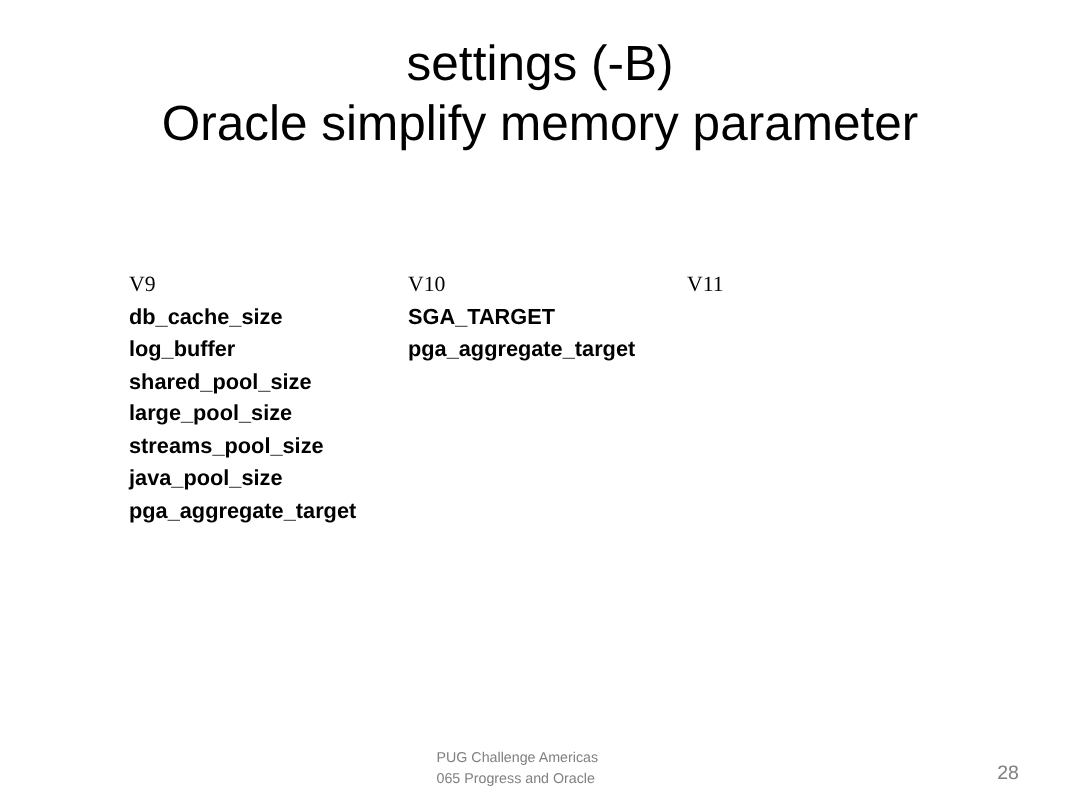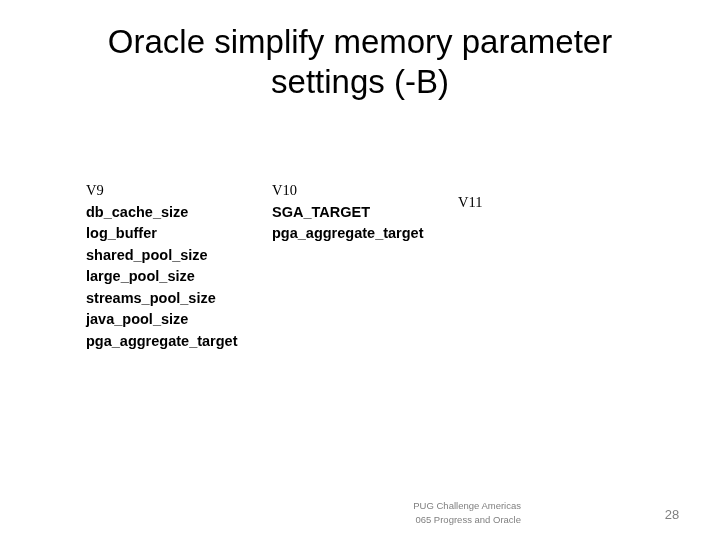--- a/index.html
+++ b/index.html
@@ -51,21 +51,21 @@
     display: flex;
     flex-direction: row;
     align-items: flex-start;
   }
   .param-column {
     display: flex;
     flex-direction: column;
   }
   .col-v9   { width: 186px; }
   .col-v10  { width: 186px; }
-  .col-v11  { width: 220px; margin-top: 12px; }
+  .col-v11  { width: 220px; }
 
   .param-line {
     font-family: "Liberation Sans", sans-serif;
     font-size: 14.5px;
     line-height: 21.5px;
     font-weight: 700;
     color: #000000;
     white-space: nowrap;
   }
   .param-heading {
@@ -85,42 +85,41 @@
     width: 230px;
     text-align: left;
   }
   .footer-line {
     display: block;
     font-family: "Liberation Sans", sans-serif;
     font-size: 9.5px;
     line-height: 13.5px;
     color: #808080;
     white-space: nowrap;
-    text-align: right;
   }
   .page-number {
     position: absolute;
     left: 648px;
     top: 508px;
     width: 48px;
     text-align: center;
     font-family: "Liberation Sans", sans-serif;
     font-size: 13px;
     line-height: 14px;
     color: #808080;
   }
 </style>
 </head>
 <body>
 
 <div class="slide">
 
   <div class="title-block">
+    <span class="title-line">settings (-B)</span>
     <span class="title-line">Oracle simplify memory parameter</span>
-    <span class="title-line">settings (-B)</span>
   </div>
 
   <div class="content-block">
 
     <div class="param-column col-v9">
       <span class="param-heading">V9</span>
       <span class="param-line">db_cache_size</span>
       <span class="param-line">log_buffer</span>
       <span class="param-line">shared_pool_size</span>
       <span class="param-line">large_pool_size</span>

